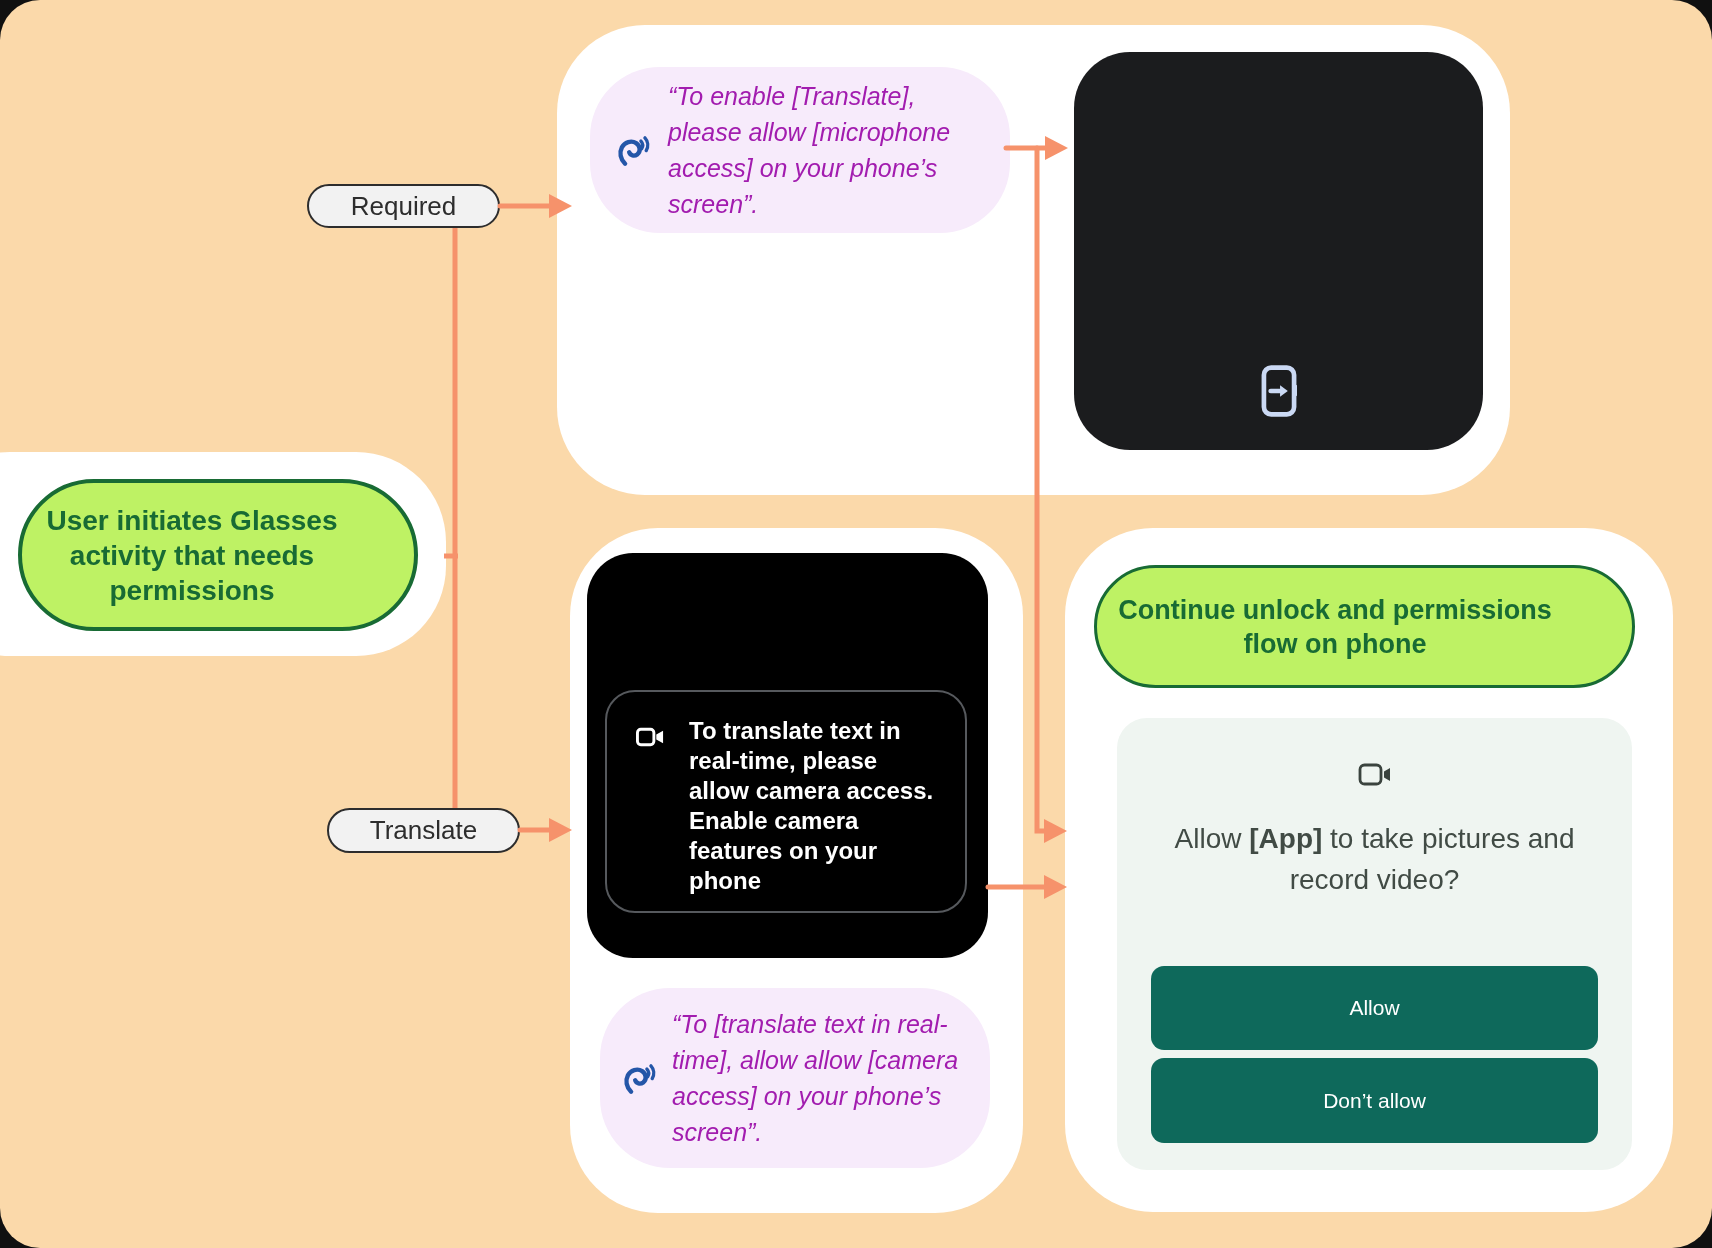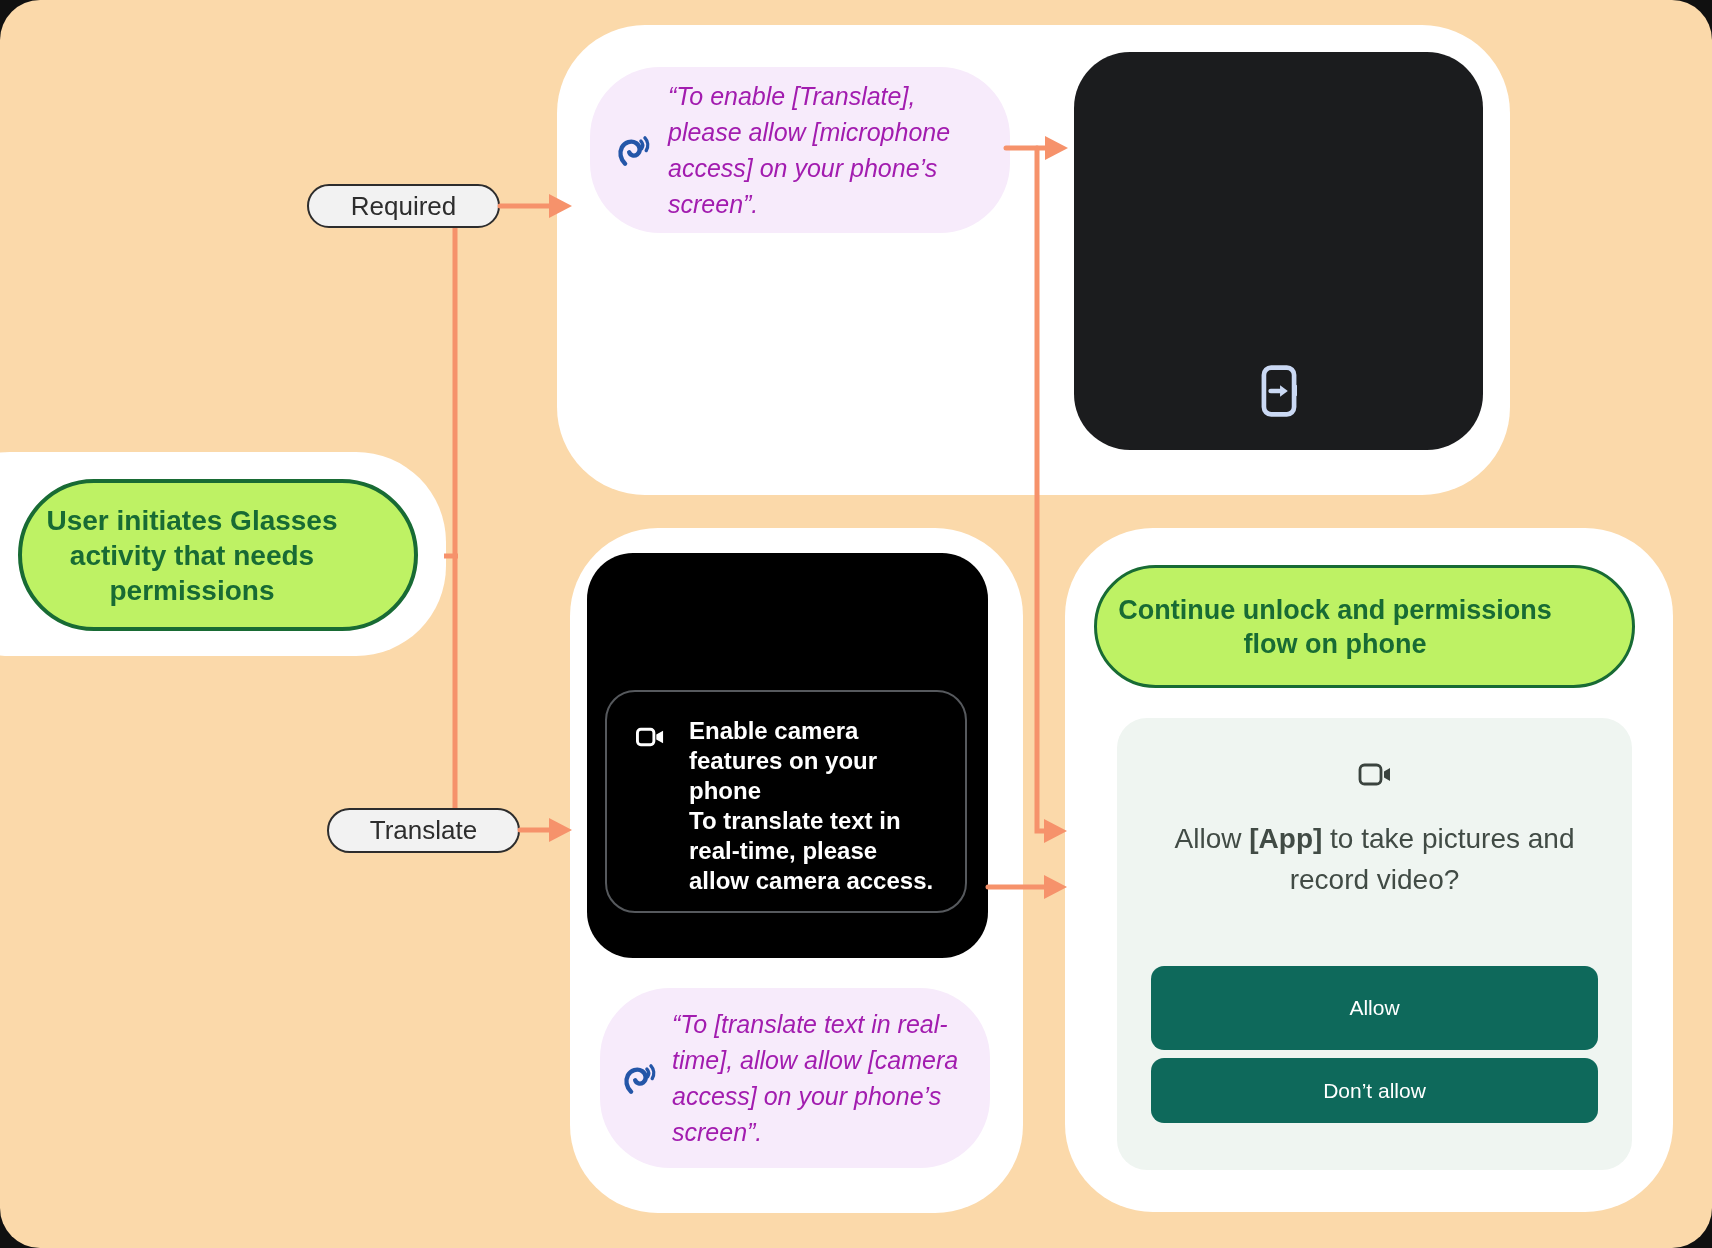--- a/index.html
+++ b/index.html
@@ -73,22 +73,22 @@
 
   <div class="screen-black" style="left:587px;top:553px;width:401px;height:405px;"></div>
   <div class="inner-outline" style="left:605px;top:690px;width:362px;height:223px;"></div>
   <span style="position:absolute;left:636px;top:726px;">
     <svg width="29" height="22" viewBox="0 0 30 22" fill="none">
       <rect x="1.5" y="3" width="17" height="16" rx="3.5" stroke="#ffffff" stroke-width="3"></rect>
       <polygon points="21,8.5 28,4.5 28,17.5 21,13.5" fill="#ffffff"></polygon>
     </svg>
   </span>
   <div class="glasses-text" style="left:689px;top:716px;">
+    <div>To translate text in real-time, please allow camera access.</div>
     <div>Enable camera features on your phone</div>
-    <div>To translate text in real-time, please allow camera access.</div>
   </div>
 
   <div class="voice-bubble" style="left:600px;top:988px;width:390px;height:180px;">
     <span class="hearing-wrap" style="margin-left:20px;margin-right:14px;">
       <svg width="38" height="38" viewBox="0 0 36 36" fill="none">
         <path d="M10.5 31 C6 26.5 5 20.5 7.5 15.5 C10 10.5 16.5 8.5 21 11.5 C25 14.2 25.5 19.5 22 22.2 C19.2 24.3 15.5 23.3 14.4 20.2" stroke="#2456A8" stroke-width="4.2" stroke-linecap="round"></path>
         <path d="M25.5 9.5 C27.3 11.5 27.6 14.4 26.2 16.8" stroke="#2456A8" stroke-width="3.2" stroke-linecap="round"></path>
         <path d="M29.3 6.5 C32.3 9.7 32.8 14.6 30.5 18.5" stroke="#2456A8" stroke-width="3.2" stroke-linecap="round"></path>
       </svg>
     </span>
@@ -105,21 +105,21 @@
         <rect x="2" y="2.5" width="21" height="19" rx="4.5" stroke="#3A433E" stroke-width="2.8"></rect>
         <polygon points="26,9 32,5.5 32,18.5 26,15" fill="#3A433E"></polygon>
       </svg>
     </span>
     <div class="dialog-title">
       <div class="dt-inner">
         <span>Allow </span><span style="font-weight:700;margin-top:12px;">[App]</span><span> to take pictures and record video?</span>
       </div>
     </div>
     <button class="teal-btn" style="left:34px;top:248px;width:447px;height:84px;">Allow</button>
-    <button class="teal-btn" style="left:34px;top:340px;width:447px;height:65px;">Don’t allow</button>
+    <button class="teal-btn" style="left:34px;top:340px;width:447px;height:85px;">Don’t allow</button>
   </div>
 
   <div class="arrow-layer">
     <svg width="1712" height="1248" viewBox="0 0 1712 1248" fill="none">
 
       <g>
         <line x1="500" y1="206" x2="549" y2="206" stroke="#F6926B" stroke-width="5" stroke-linecap="round"></line>
         <polygon points="549,194 572,206 549,218" fill="#F6926B"></polygon>
       </g>
 

